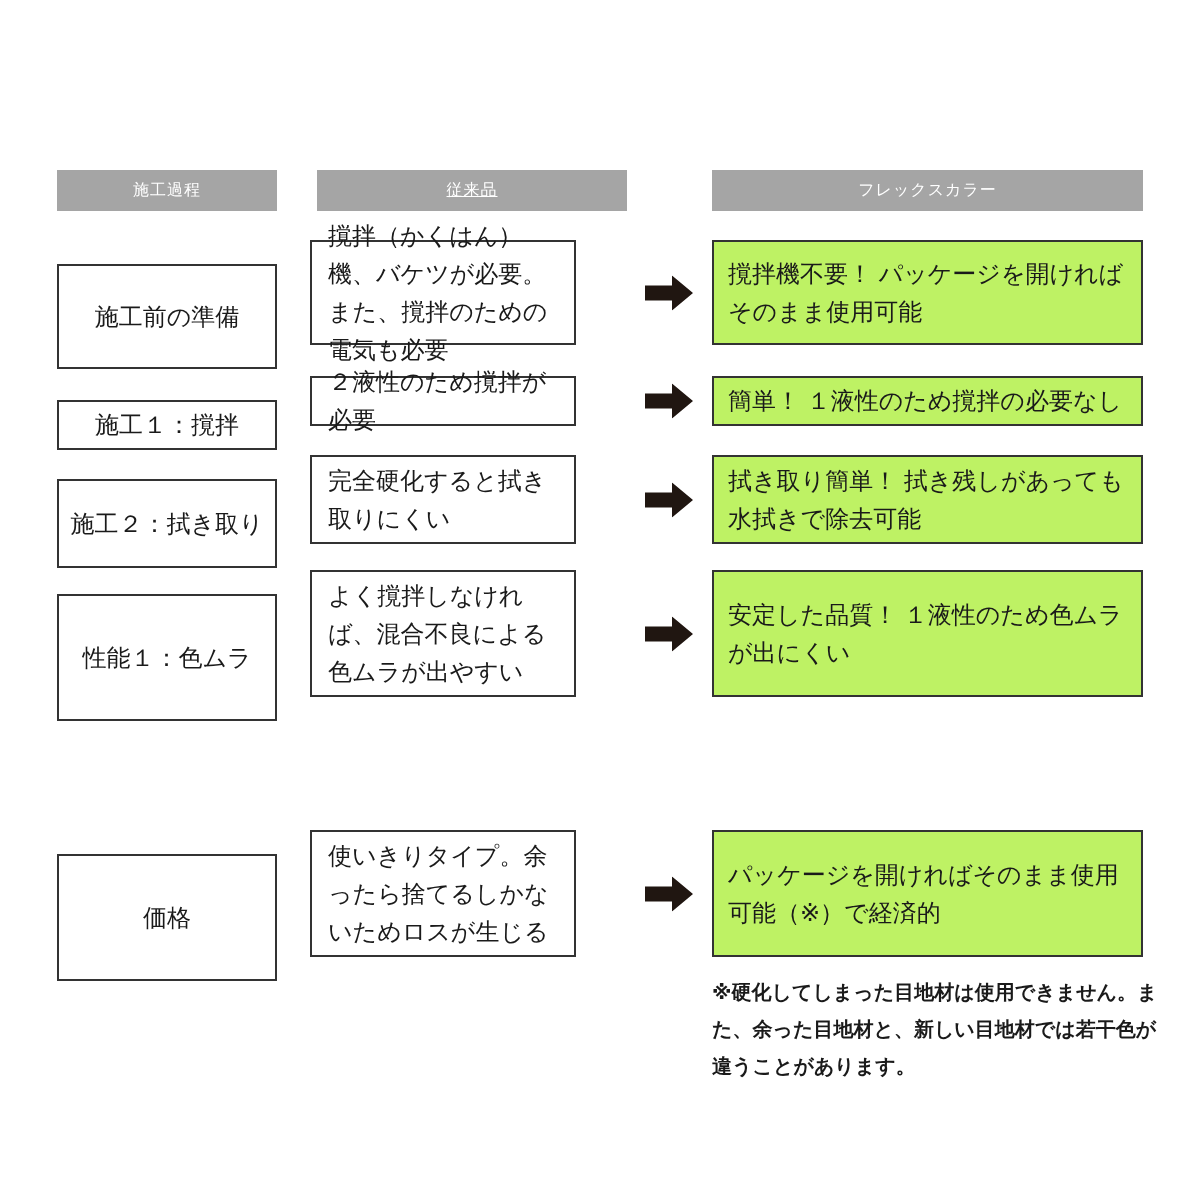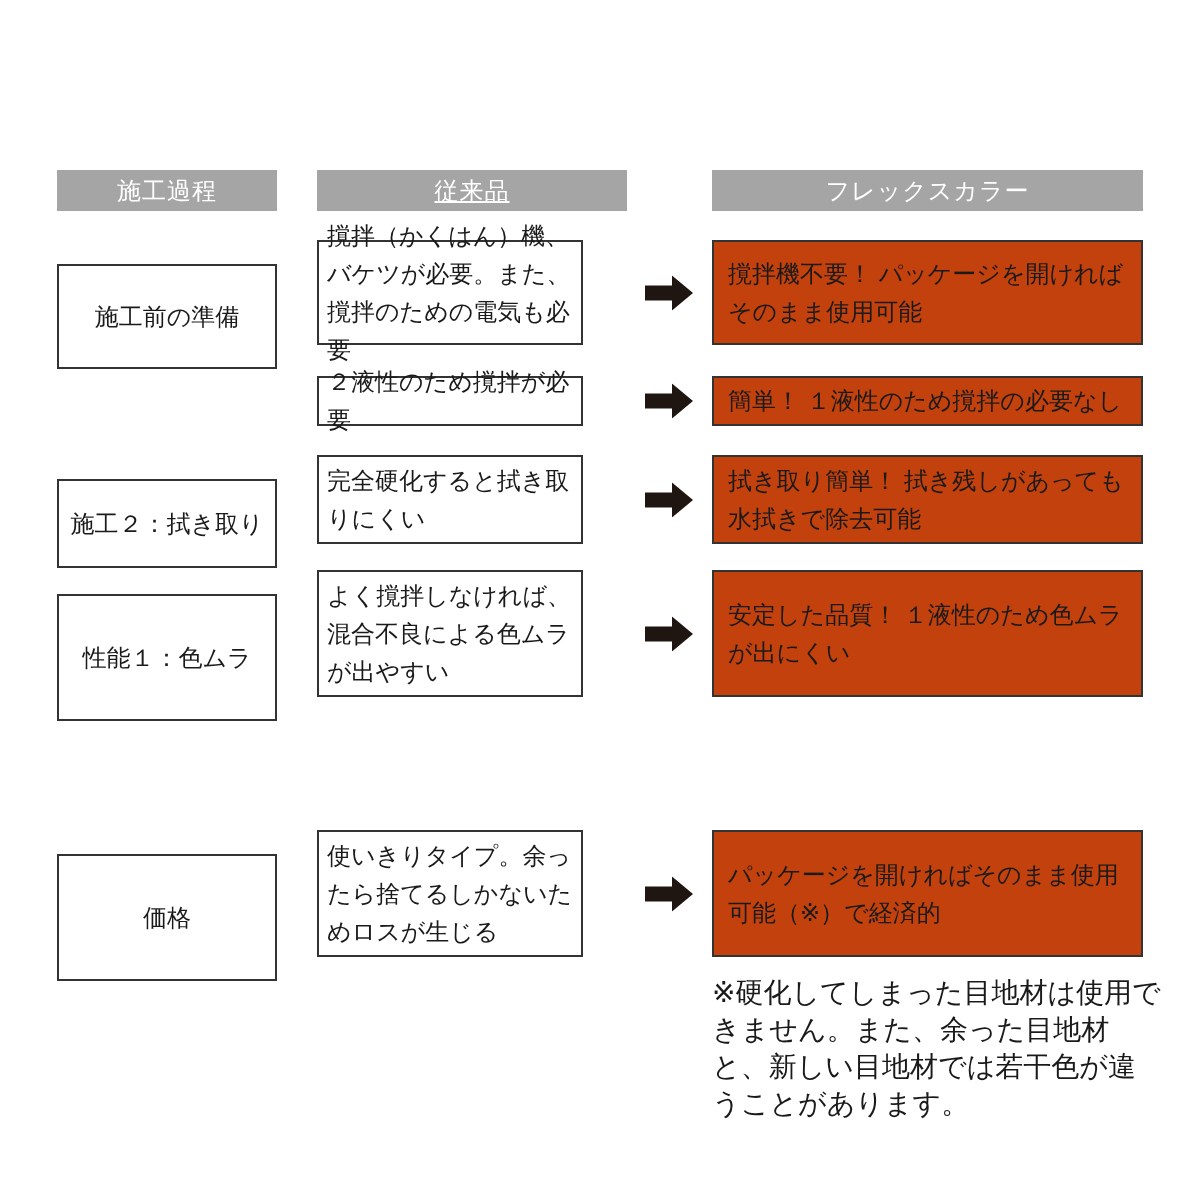--- a/index.html
+++ b/index.html
@@ -18,21 +18,21 @@
   
   .col-header {
     position: absolute;
     top: 170px;
     height: 41px;
     background: #a5a5a5;
     color: #ffffff;
     display: flex;
     align-items: center;
     justify-content: center;
-    font-size: 24px;
+    font-size: 16px;
     letter-spacing: 1px;
     box-sizing: border-box;
   }
   .col-header.process   { left: 57px;  width: 220px; }
   .col-header.convent   { left: 317px; width: 310px; text-decoration: underline; }
   .col-header.flexcolor { left: 712px; width: 431px; }
 
   
   .row { position: absolute; left: 0; width: 1200px; }
   .box {
@@ -48,46 +48,47 @@
     line-height: 38px;
     color: #1a1a1a;
   }
   .box.process {
     left: 57px; width: 220px;
     justify-content: center;
     text-align: center;
     margin-top: 24px;
   }
   .box.convent {
-    left: 317px; width: 266px;
-    padding: 0 8px;
+    left: 310px; width: 266px;
+    padding: 0 16px;
   }
   .box.flexcolor {
     left: 712px; width: 431px;
     padding: 0 14px;
-    background: #c2410c;
+    background: #bef264;
   }
   .arrow {
     position: absolute;
     left: 645px;
     top: 50%;
     transform: translateY(-50%);
     width: 48px;
     height: 35px;
     display: block;
   }
   
   .footnote {
     position: absolute;
     left: 712px;
     top: 974px;
     width: 452px;
-    font-size: 28px;
+    font-size: 20px;
     line-height: 37px;
     color: #1a1a1a;
+    font-weight: bold;
   }
 </style>
 </head>
 <body>
 
 <div class="page">
 
   <div class="col-header process">施工過程</div>
   <div class="col-header convent">従来品</div>
   <div class="col-header flexcolor">フレックスカラー</div>
@@ -95,20 +96,21 @@
   <div class="row" style="top:240px;height:105px">
     <div class="box process">施工前の準備</div>
     <div class="box convent">撹拌（かくはん）機、バケツが必要。また、撹拌のための電気も必要</div>
     <svg class="arrow" viewBox="0 0 48 35" aria-hidden="true">
       <path d="M0 10 H27 V0 L48 17.5 L27 35 V25 H0 Z" fill="#201611"></path>
     </svg>
     <div class="box flexcolor">撹拌機不要！ パッケージを開ければそのまま使用可能</div>
   </div>
 
   <div class="row" style="top:376px;height:50px">
+    <div class="box process">施工１：撹拌</div>
     <div class="box convent">２液性のため撹拌が必要</div>
     <svg class="arrow" viewBox="0 0 48 35" aria-hidden="true">
       <path d="M0 10 H27 V0 L48 17.5 L27 35 V25 H0 Z" fill="#201611"></path>
     </svg>
     <div class="box flexcolor">簡単！ １液性のため撹拌の必要なし</div>
   </div>
 
   <div class="row" style="top:455px;height:89px">
     <div class="box process">施工２：拭き取り</div>
     <div class="box convent">完全硬化すると拭き取りにくい</div>

